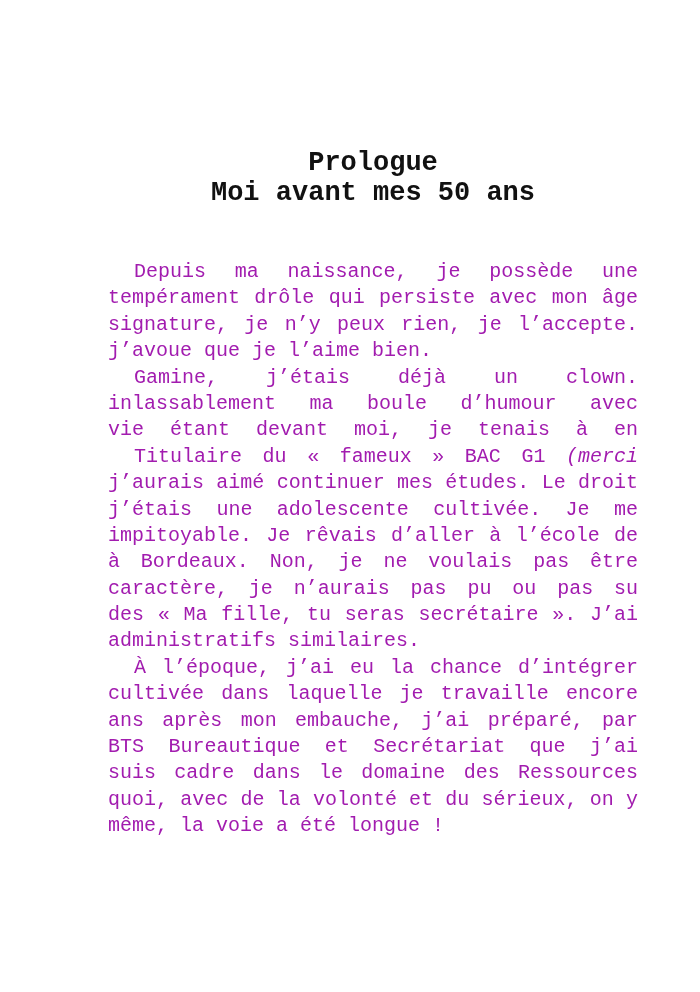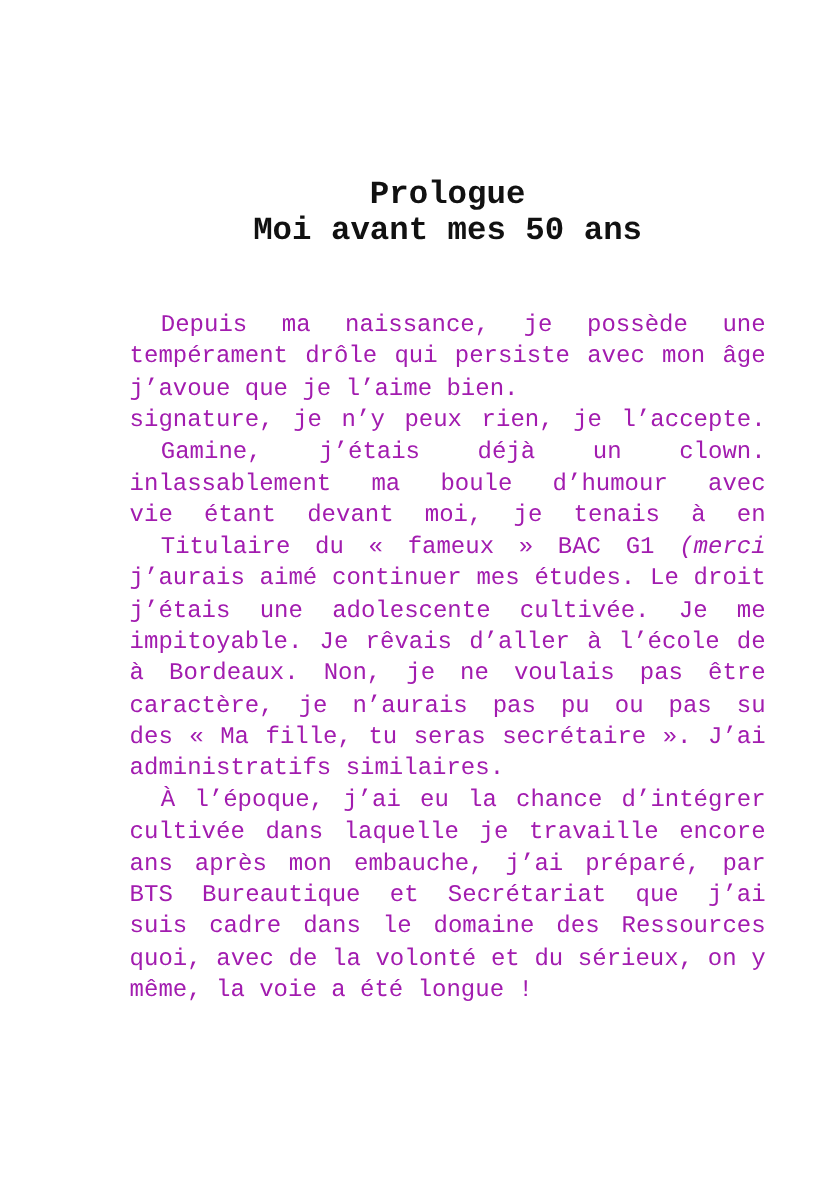--- a/index.html
+++ b/index.html
@@ -64,22 +64,22 @@
 
     <h1 class="chapter-title">
       <span class="title-line">Prologue</span>
       <span class="title-line">Moi avant mes 50 ans</span>
     </h1>
 
     <div class="body-text">
 
       <div class="line first">Depuis ma naissance, je possède une marque de fabrique, un</div>
       <div class="line">tempérament drôle qui persiste avec mon âge mature. C’est ma</div>
+      <div class="line">signature, je n’y peux rien, je l’accepte. De toute manière,</div>
       <div class="line last">j’avoue que je l’aime bien.</div>
-      <div class="line">signature, je n’y peux rien, je l’accepte. De toute manière,</div>
 
       <div class="line first">Gamine, j’étais déjà un clown. Adolescente, je traînais</div>
       <div class="line">inlassablement ma boule d’humour avec légèreté. De bonne</div>
       <div class="line last">vie étant devant moi, je tenais à en profiter.</div>
 
       <div class="line first"><span>Titulaire du « fameux » BAC G1 </span><span class="italic">(merci Michel Sardou !)</span><span>,</span></div>
       <div class="line">j’aurais aimé continuer mes études. Le droit me passionnait et</div>
       <div class="line">j’étais une adolescente cultivée. Je me voyais en magistrate</div>
       <div class="line">impitoyable. Je rêvais d’aller à l’école de la Magistrature située</div>
       <div class="line">à Bordeaux. Non, je ne voulais pas être avocate. Trop entière de</div>

